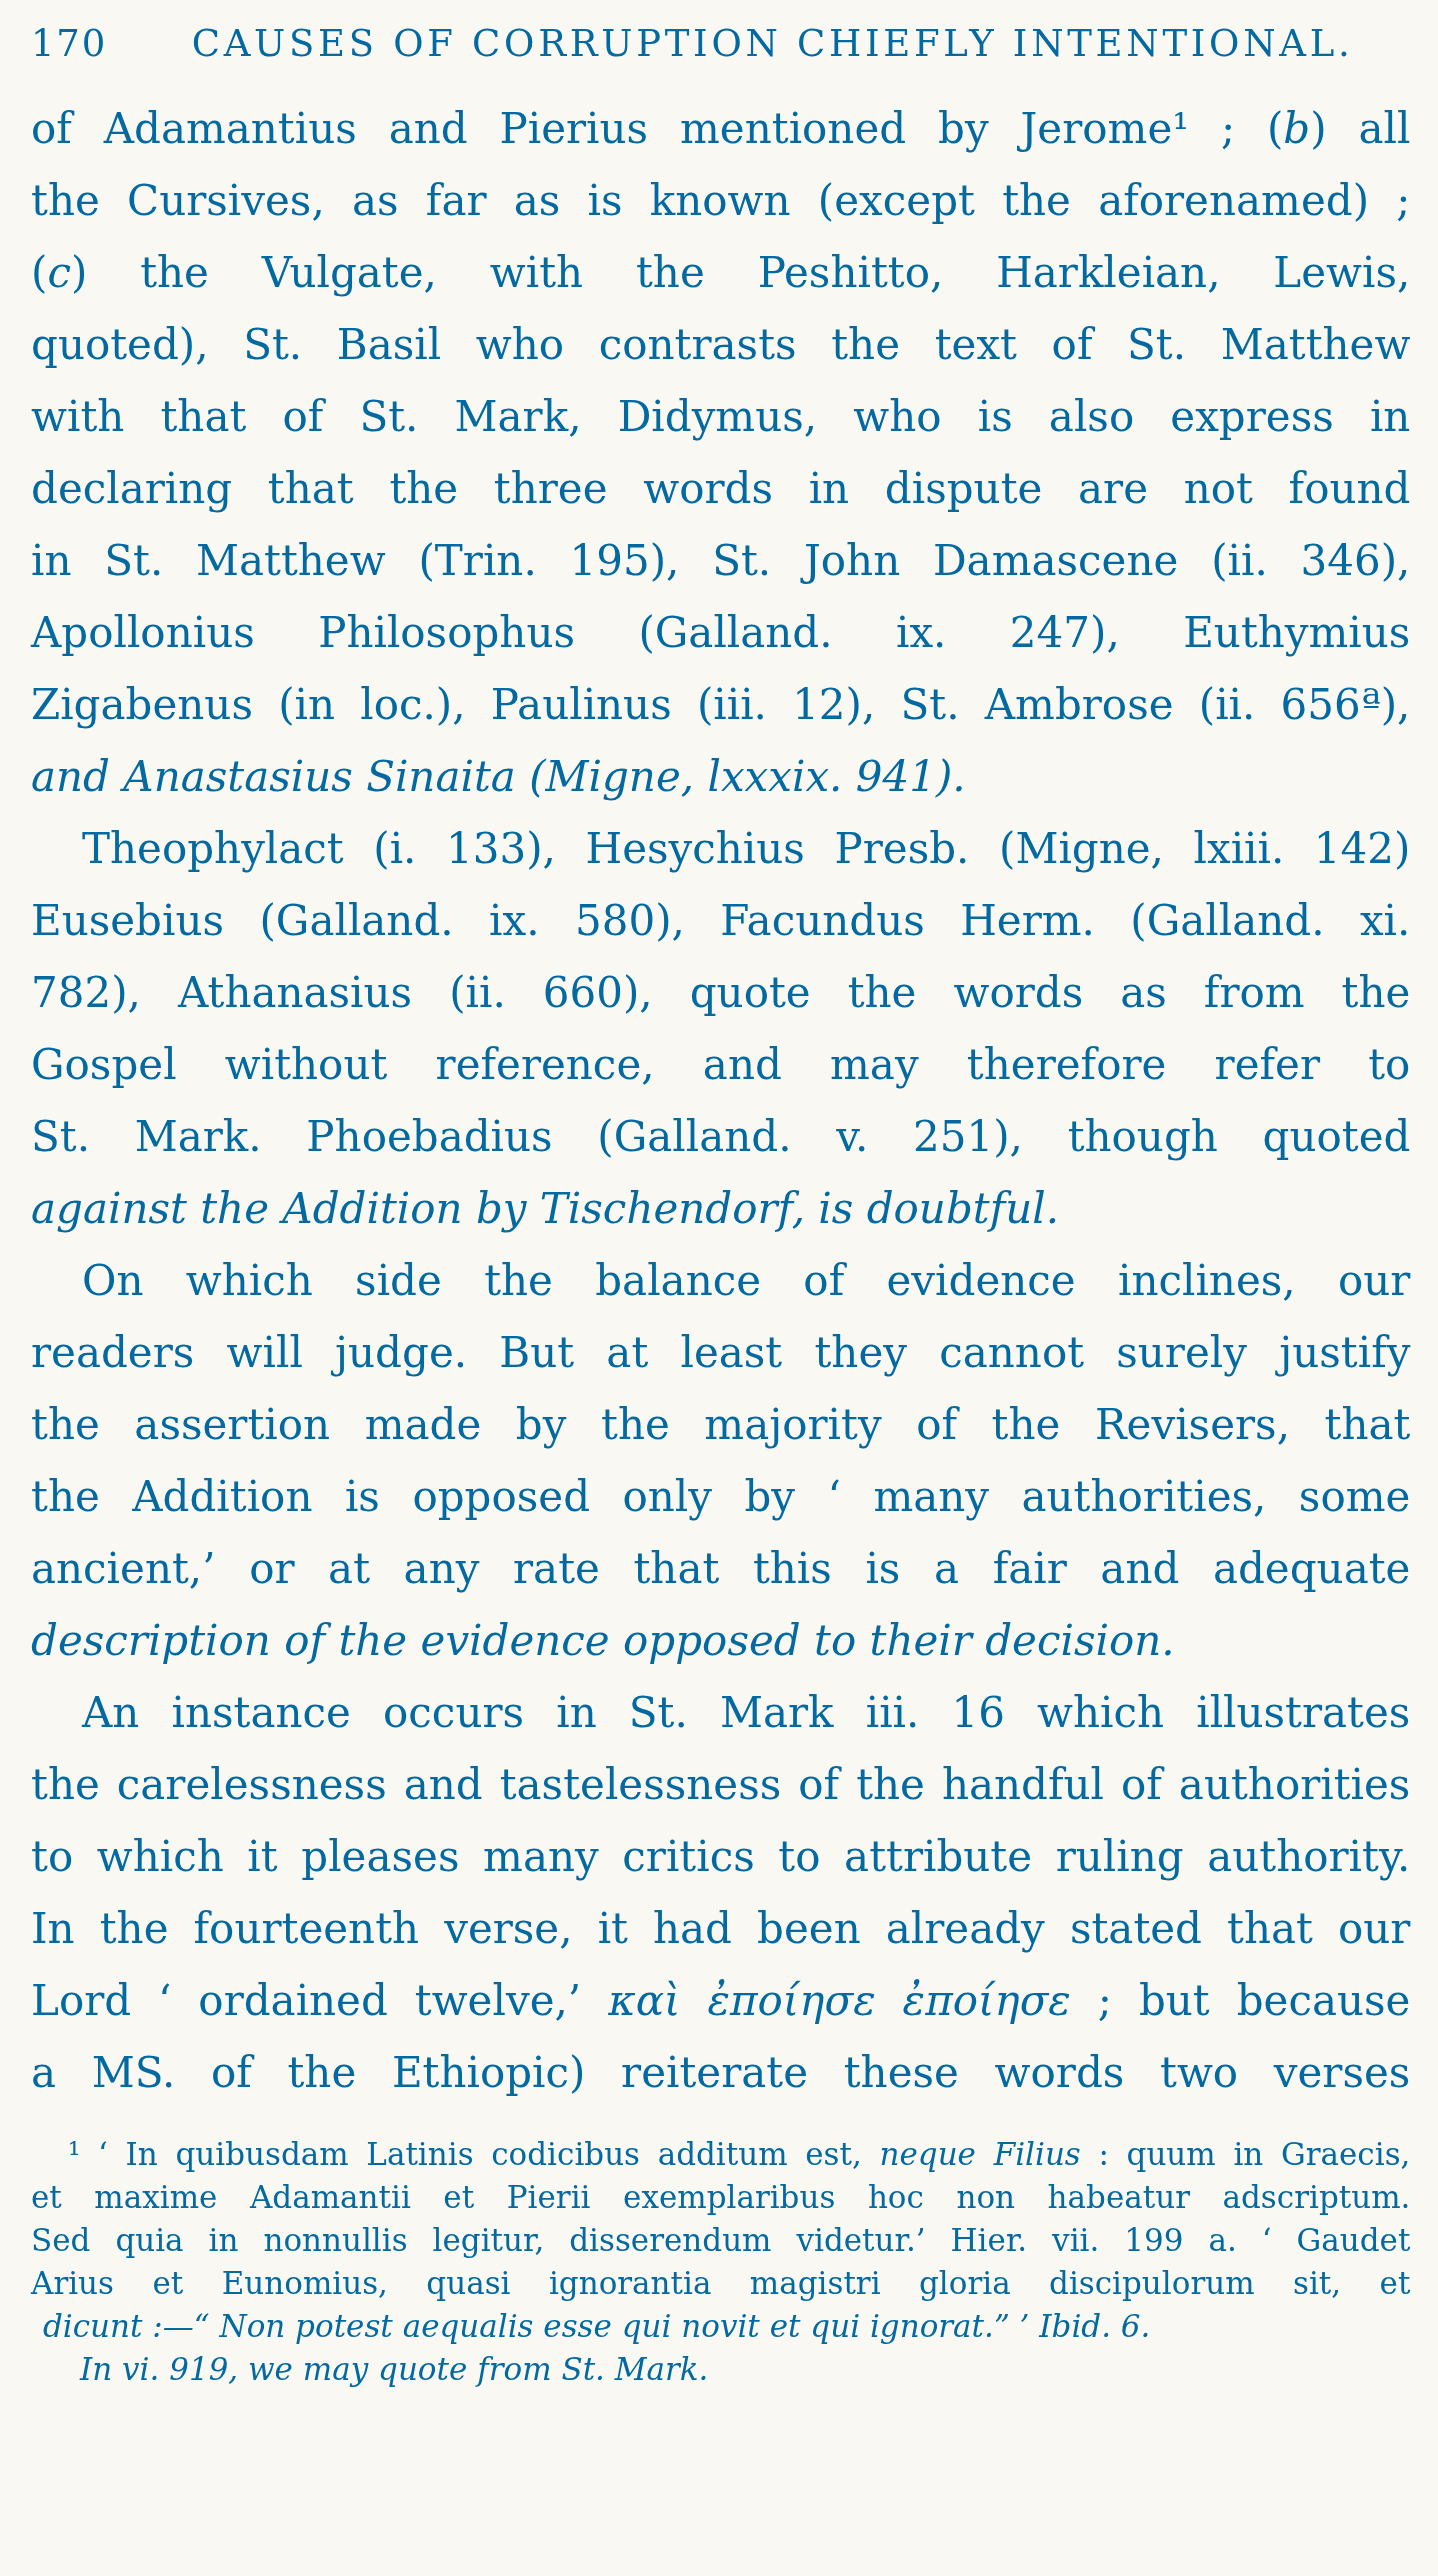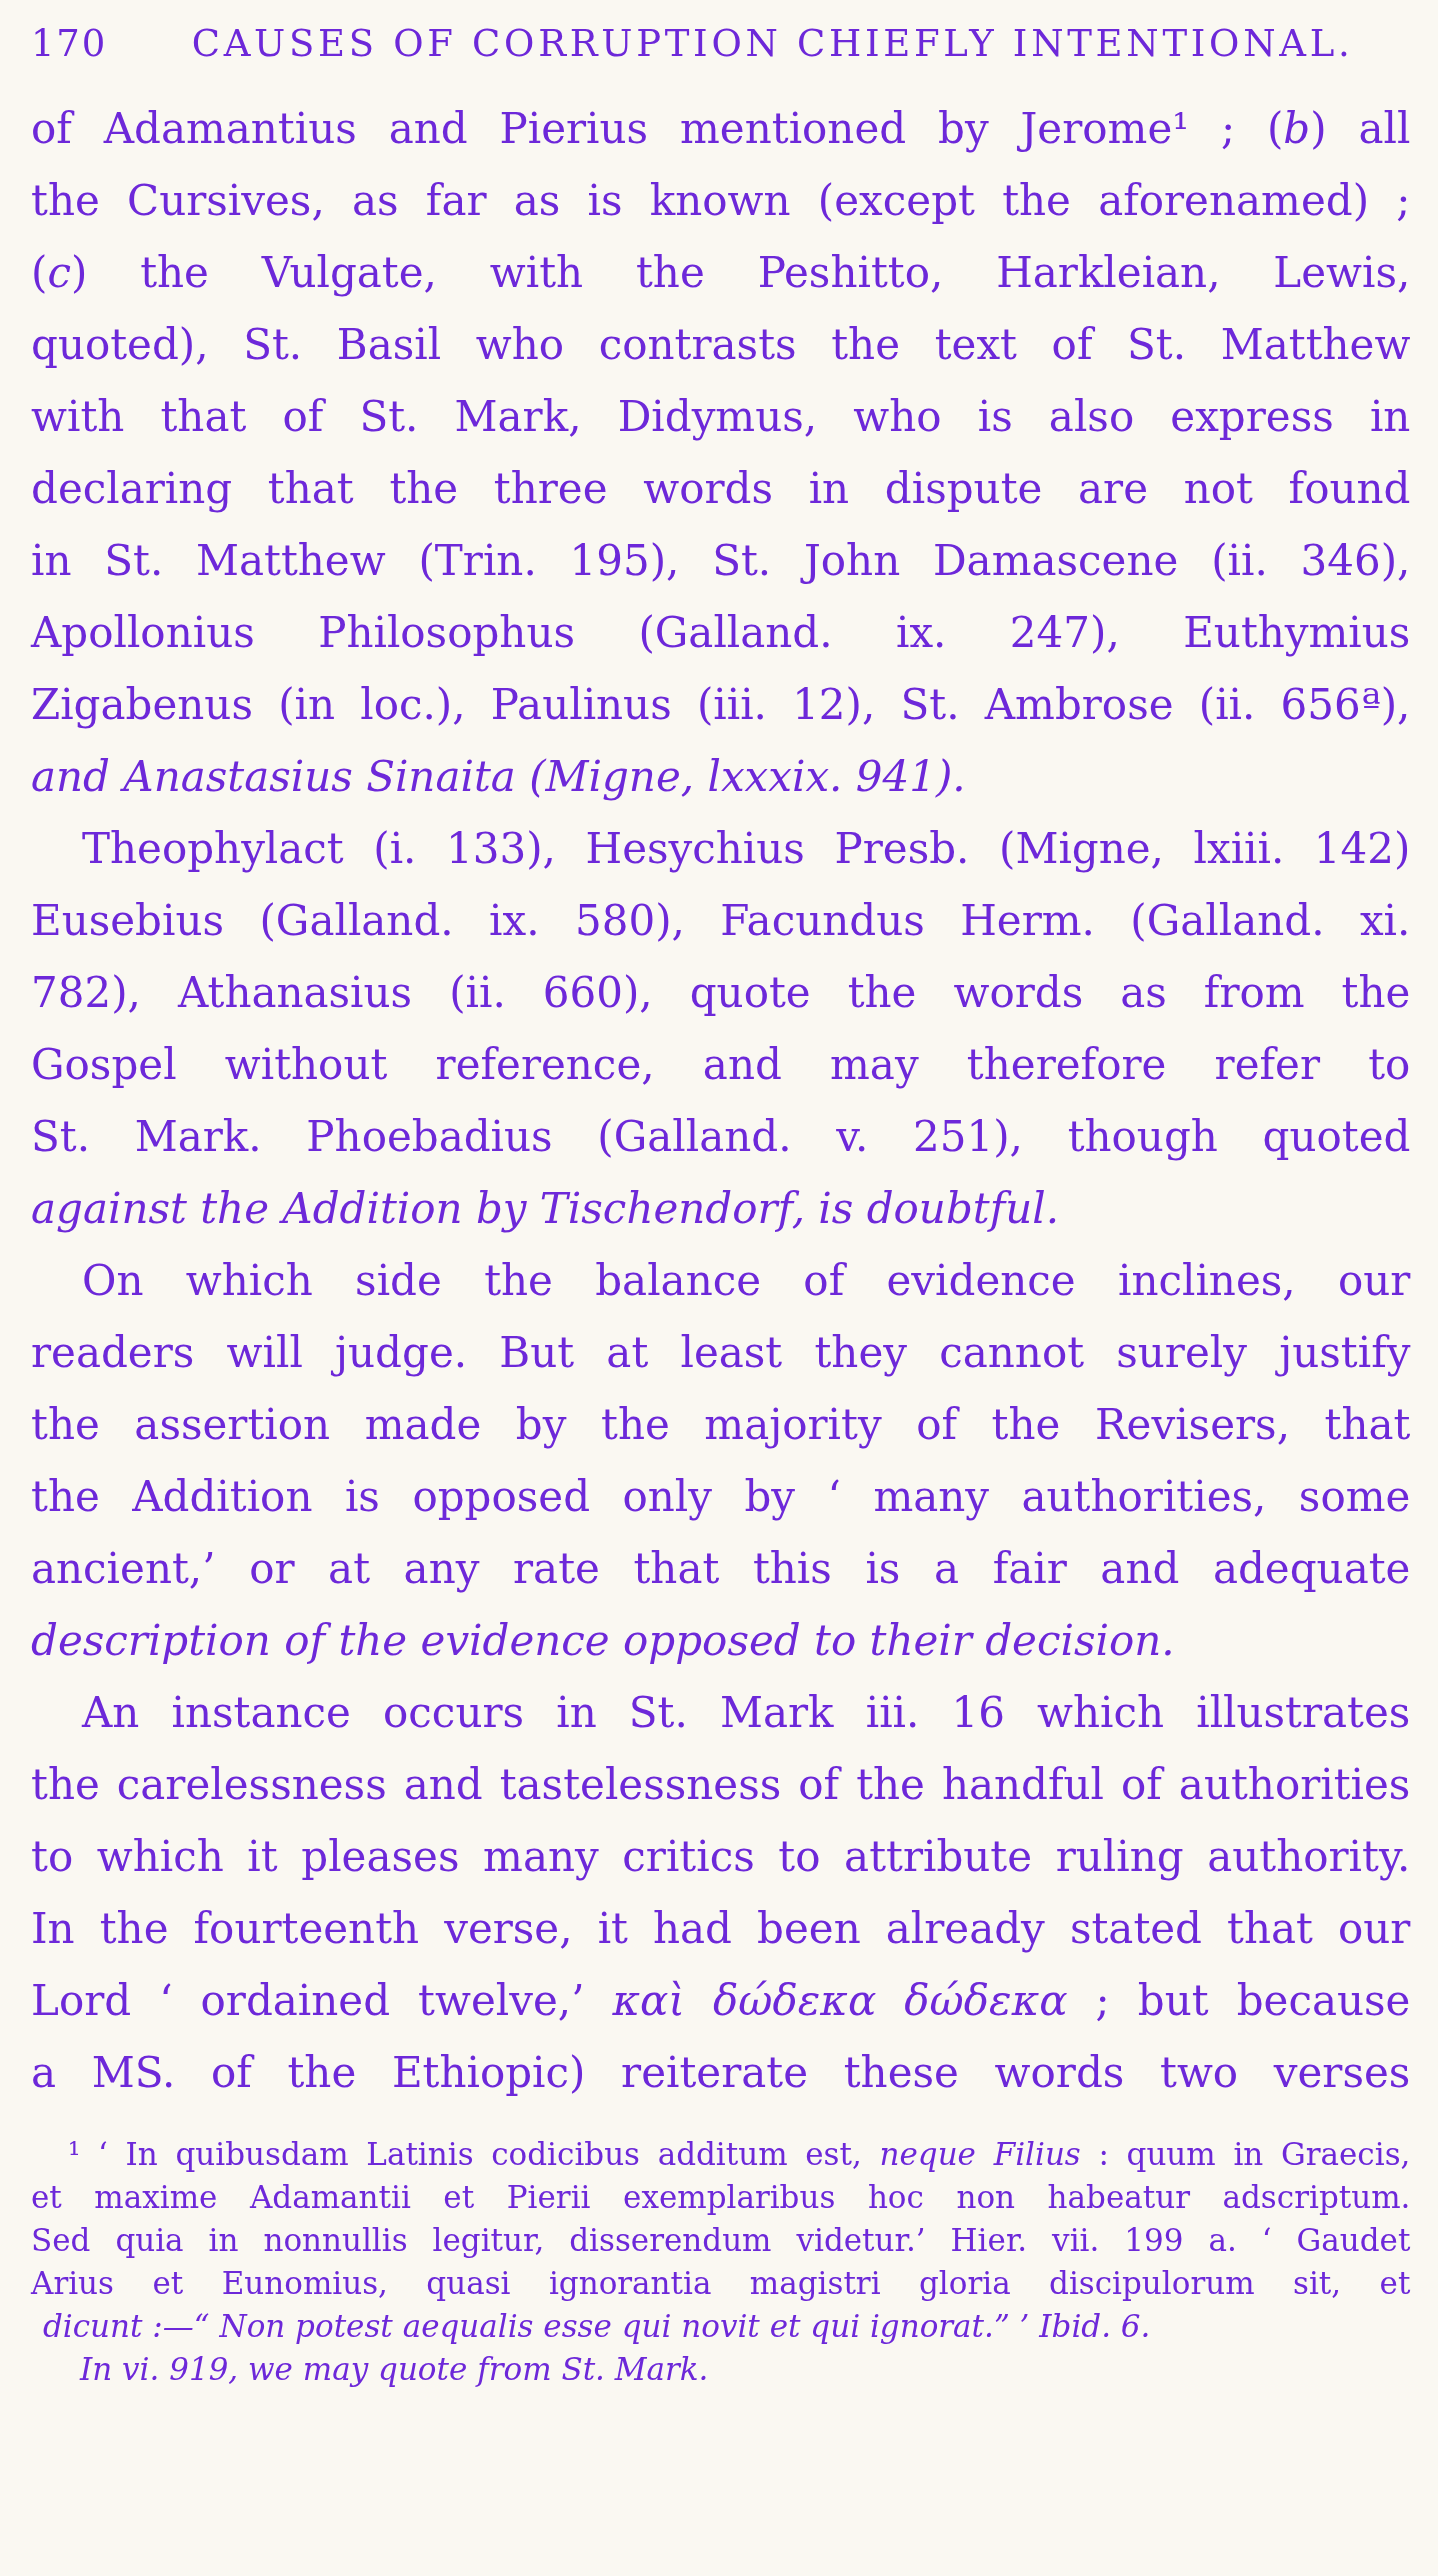--- a/index.html
+++ b/index.html
@@ -6,21 +6,21 @@
     margin: 0;
     padding: 0;
     background: #e8e6e0;
   }
   .page {
     position: relative;
     width: 1438px;
     height: 2576px;
     margin: 0 auto;
     background: #faf8f2;
-    color: #6d28d9;
+    color: #0369a1;
     font-family: "DejaVu Serif", "Liberation Serif", serif;
     box-sizing: border-box;
     padding: 16.5px 27.6px 9.2px 31px;
     overflow: hidden;
   }
   .page-header {
     display: flex;
     align-items: baseline;
     font-size: 37px;
     letter-spacing: 1.8px;
@@ -103,21 +103,21 @@
       <div class="text-line indent">On which side the balance of evidence inclines, our</div>
       <div class="text-line">readers will judge.  But at least they cannot surely justify</div>
       <div class="text-line">the assertion made by the majority of the Revisers, that</div>
       <div class="text-line">the Addition is opposed only by ‘ many authorities, some</div>
       <div class="text-line">ancient,’ or at any rate that this is a fair and adequate</div>
       <div class="text-line last-line">description of the evidence opposed to their decision.</div>
       <div class="text-line indent">An instance occurs in St. Mark iii. 16 which illustrates</div>
       <div class="text-line">the carelessness and tastelessness of the handful of authorities</div>
       <div class="text-line">to which it pleases many critics to attribute ruling authority.</div>
       <div class="text-line">In the fourteenth verse, it had been already stated that our</div>
-      <div class="text-line">Lord ‘ ordained twelve,’ <i>καὶ δώδεκα δώδεκα</i> ; but because</div>
+      <div class="text-line">Lord ‘ ordained twelve,’ <i>καὶ ἐποίησε ἐποίησε</i> ; but because</div>
       <div class="text-line">a MS. of the Ethiopic) reiterate these words two verses</div>
     </div>
 
   <div class="footnote-section">
       <div class="text-line indent">¹ ‘ In quibusdam Latinis codicibus additum est, <i>neque Filius</i> : quum in Graecis,</div>
       <div class="text-line">et maxime Adamantii et Pierii exemplaribus hoc non habeatur adscriptum.</div>
       <div class="text-line">Sed quia in nonnullis legitur, disserendum videtur.’   Hier. vii. 199 a.   ‘ Gaudet</div>
       <div class="text-line">Arius et Eunomius, quasi ignorantia magistri gloria discipulorum sit, et</div>
       <div class="text-line last-line">dicunt :—“ Non potest aequalis esse qui novit et qui ignorat.” ’   Ibid. 6.</div>
       <div class="text-line indent last-line">In vi. 919, we may quote from St. Mark.</div>

